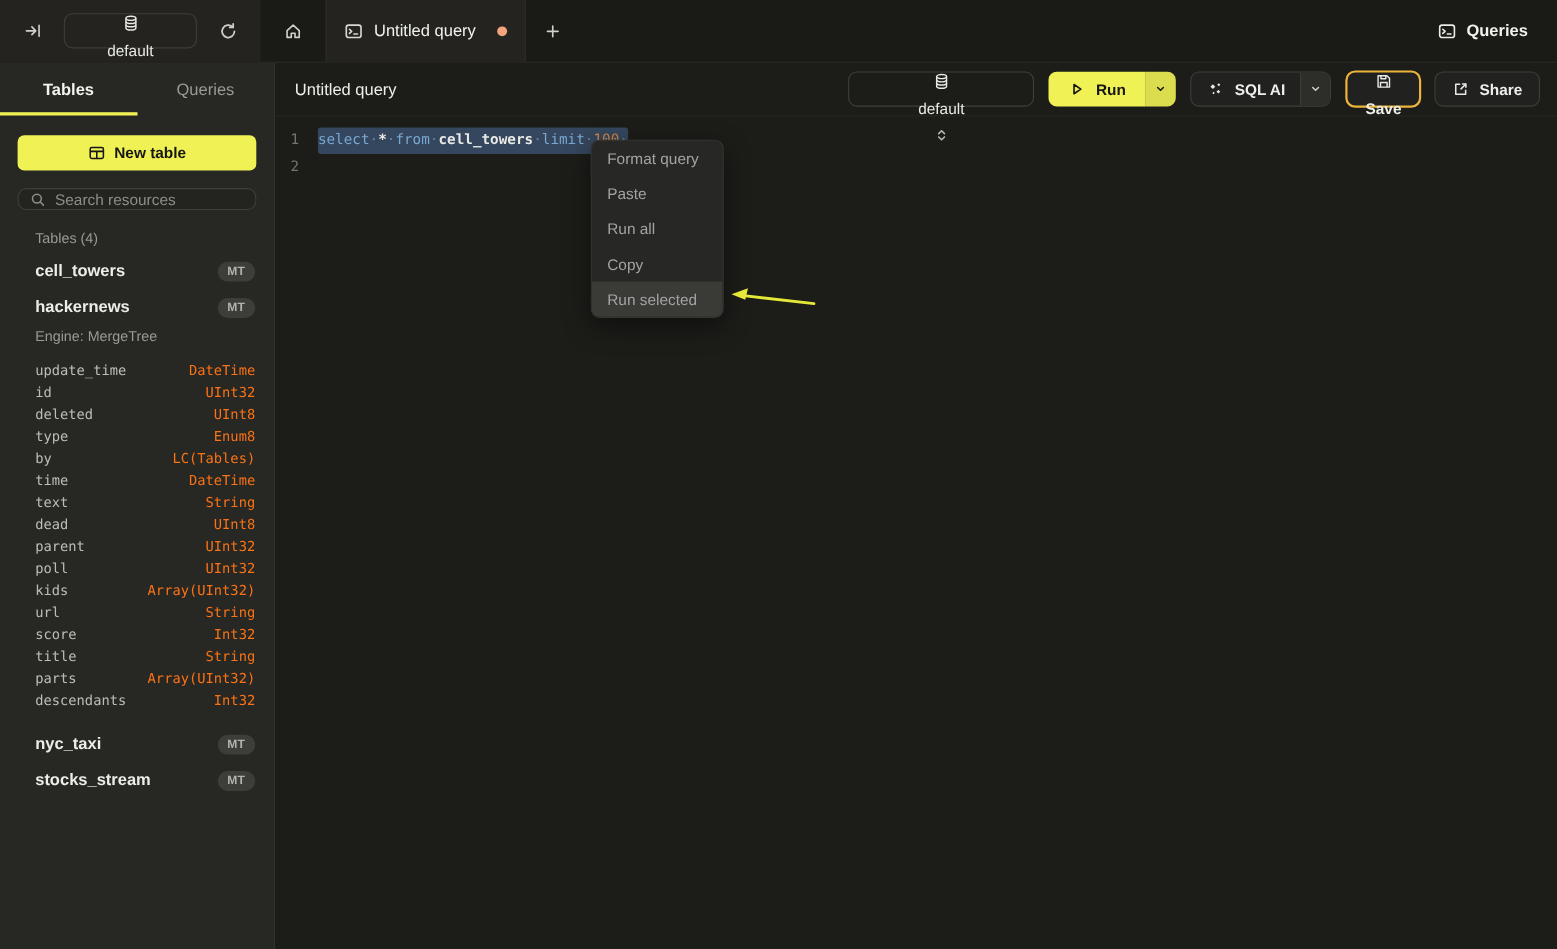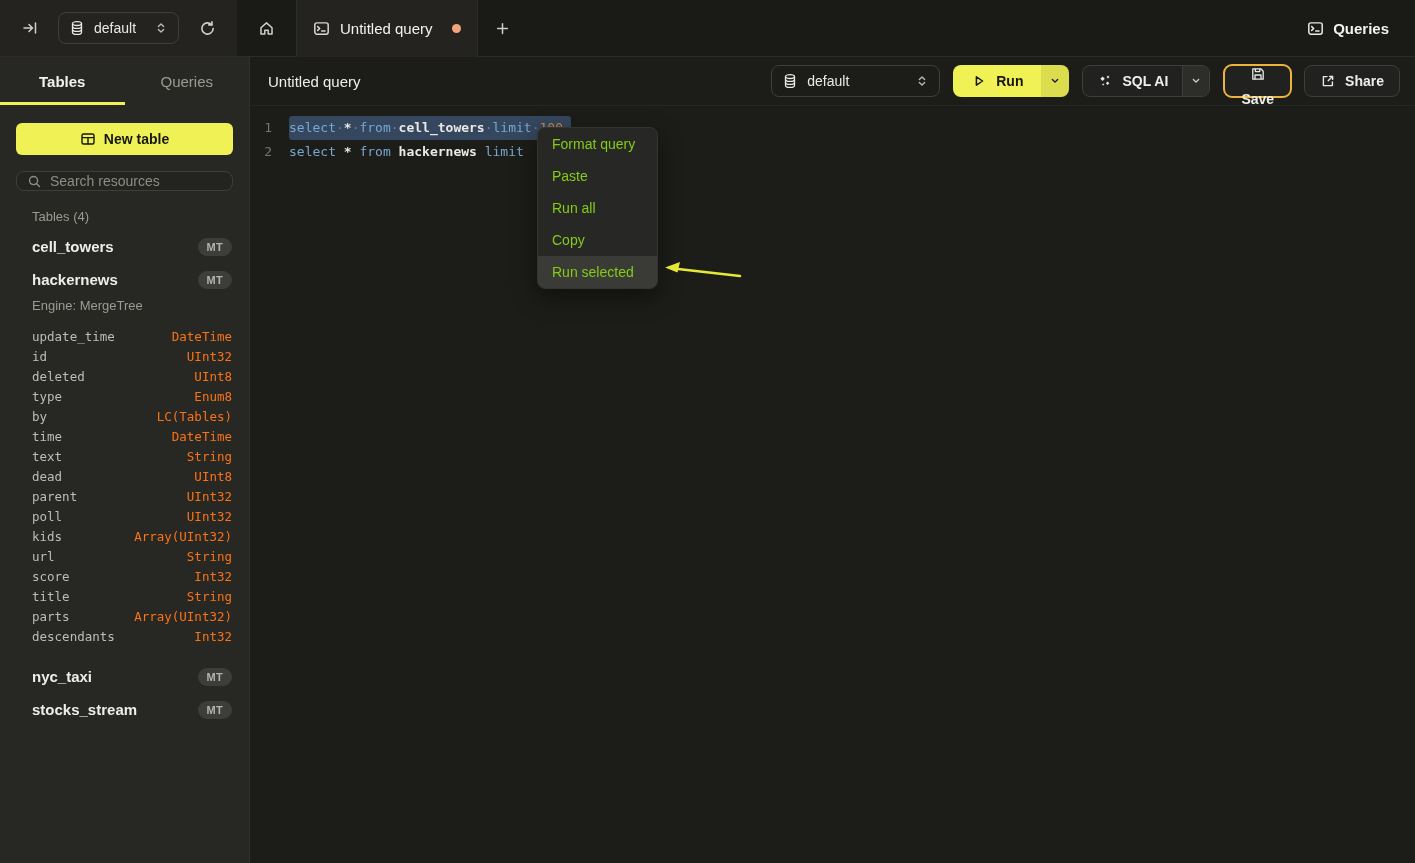--- a/index.html
+++ b/index.html
@@ -21,21 +21,21 @@
     width:237px; height:100%; background:#242320;
     display:flex; align-items:center; gap:14px; padding:0 16px;
   }
   .icon-btn {
     width:28px; height:28px; display:flex; align-items:center; justify-content:center;
     color:#cfcfcb; border-radius:6px; cursor:pointer; flex:0 0 auto;
   }
   .select-ctl {
     height:32px; background:transparent; border:1px solid #3e3e3a; border-radius:8px;
     display:flex; align-items:center; gap:9px; padding:0 10px; color:#e9e9e6;
-    font-size:14px; cursor:pointer;
+    font-size:14px; cursor:pointer;flex-direction:column;
   }
   .select-ctl .grow { flex:1; }
   .topbar-select { width:136px; }
   .home-wrap { width:59px; display:flex; align-items:center; justify-content:center; height:100%; }
   .tab {
     height:57px; width:182px; background:#242320;
     border-left:1px solid #2c2c29; border-right:1px solid #2c2c29;
     display:flex; align-items:center; gap:10px; padding:0 16px; cursor:pointer;
   }
   .tab-title { font-size:15px; color:#f2f2ef; flex:1; white-space:nowrap; }
@@ -161,21 +161,21 @@
   .line-content:not(.selected) .tok-space { color:inherit; }
 
   
   .context-menu {
     position:absolute; left:537px; top:127px; width:121px;
     background:#272725; border:1px solid #343431; border-radius:8px;
     box-shadow:0 8px 24px rgba(0,0,0,.45); overflow:hidden; z-index:20;
   }
   .menu-item {
     height:32px; display:flex; align-items:center; padding:0 14px;
-    font-size:14px; color:#84cc16; cursor:pointer; white-space:nowrap;
+    font-size:14px; color:#a3a3a3; cursor:pointer; white-space:nowrap;
   }
   .menu-item.active { background:#3a3a37; }
 
   
   .annotation-arrow { position:absolute; left:660px; top:258px; z-index:30; }
 
   svg { display:block; }
 </style>
 </head>
 <body>
@@ -459,21 +459,20 @@
     </div>
   </div>
 
   <div class="editor" id="editor">
       <div class="code-line">
         <span class="line-number">1</span>
         <span class="line-content selected"><span class="tok-keyword">select</span><span class="tok-space">·</span><span class="tok-operator">*</span><span class="tok-space">·</span><span class="tok-keyword">from</span><span class="tok-space">·</span><span class="tok-identifier">cell_towers</span><span class="tok-space">·</span><span class="tok-keyword">limit</span><span class="tok-space">·</span><span class="tok-number">100</span><span class="tok-space">·</span></span>
       </div>
       <div class="code-line">
         <span class="line-number">2</span>
-        <span class="line-content"><span class="tok-keyword">select</span><span class="tok-space"> </span><span class="tok-operator">*</span><span class="tok-space"> </span><span class="tok-keyword">from</span><span class="tok-space"> </span><span class="tok-identifier">hackernews</span><span class="tok-space"> </span><span class="tok-keyword">limit</span></span>
       </div>
     </div>
 
   <div class="context-menu" id="context-menu">
       <div class="menu-item">Format query</div>
       <div class="menu-item">Paste</div>
       <div class="menu-item">Run all</div>
       <div class="menu-item">Copy</div>
       <div class="menu-item active">Run selected</div>
     </div>

